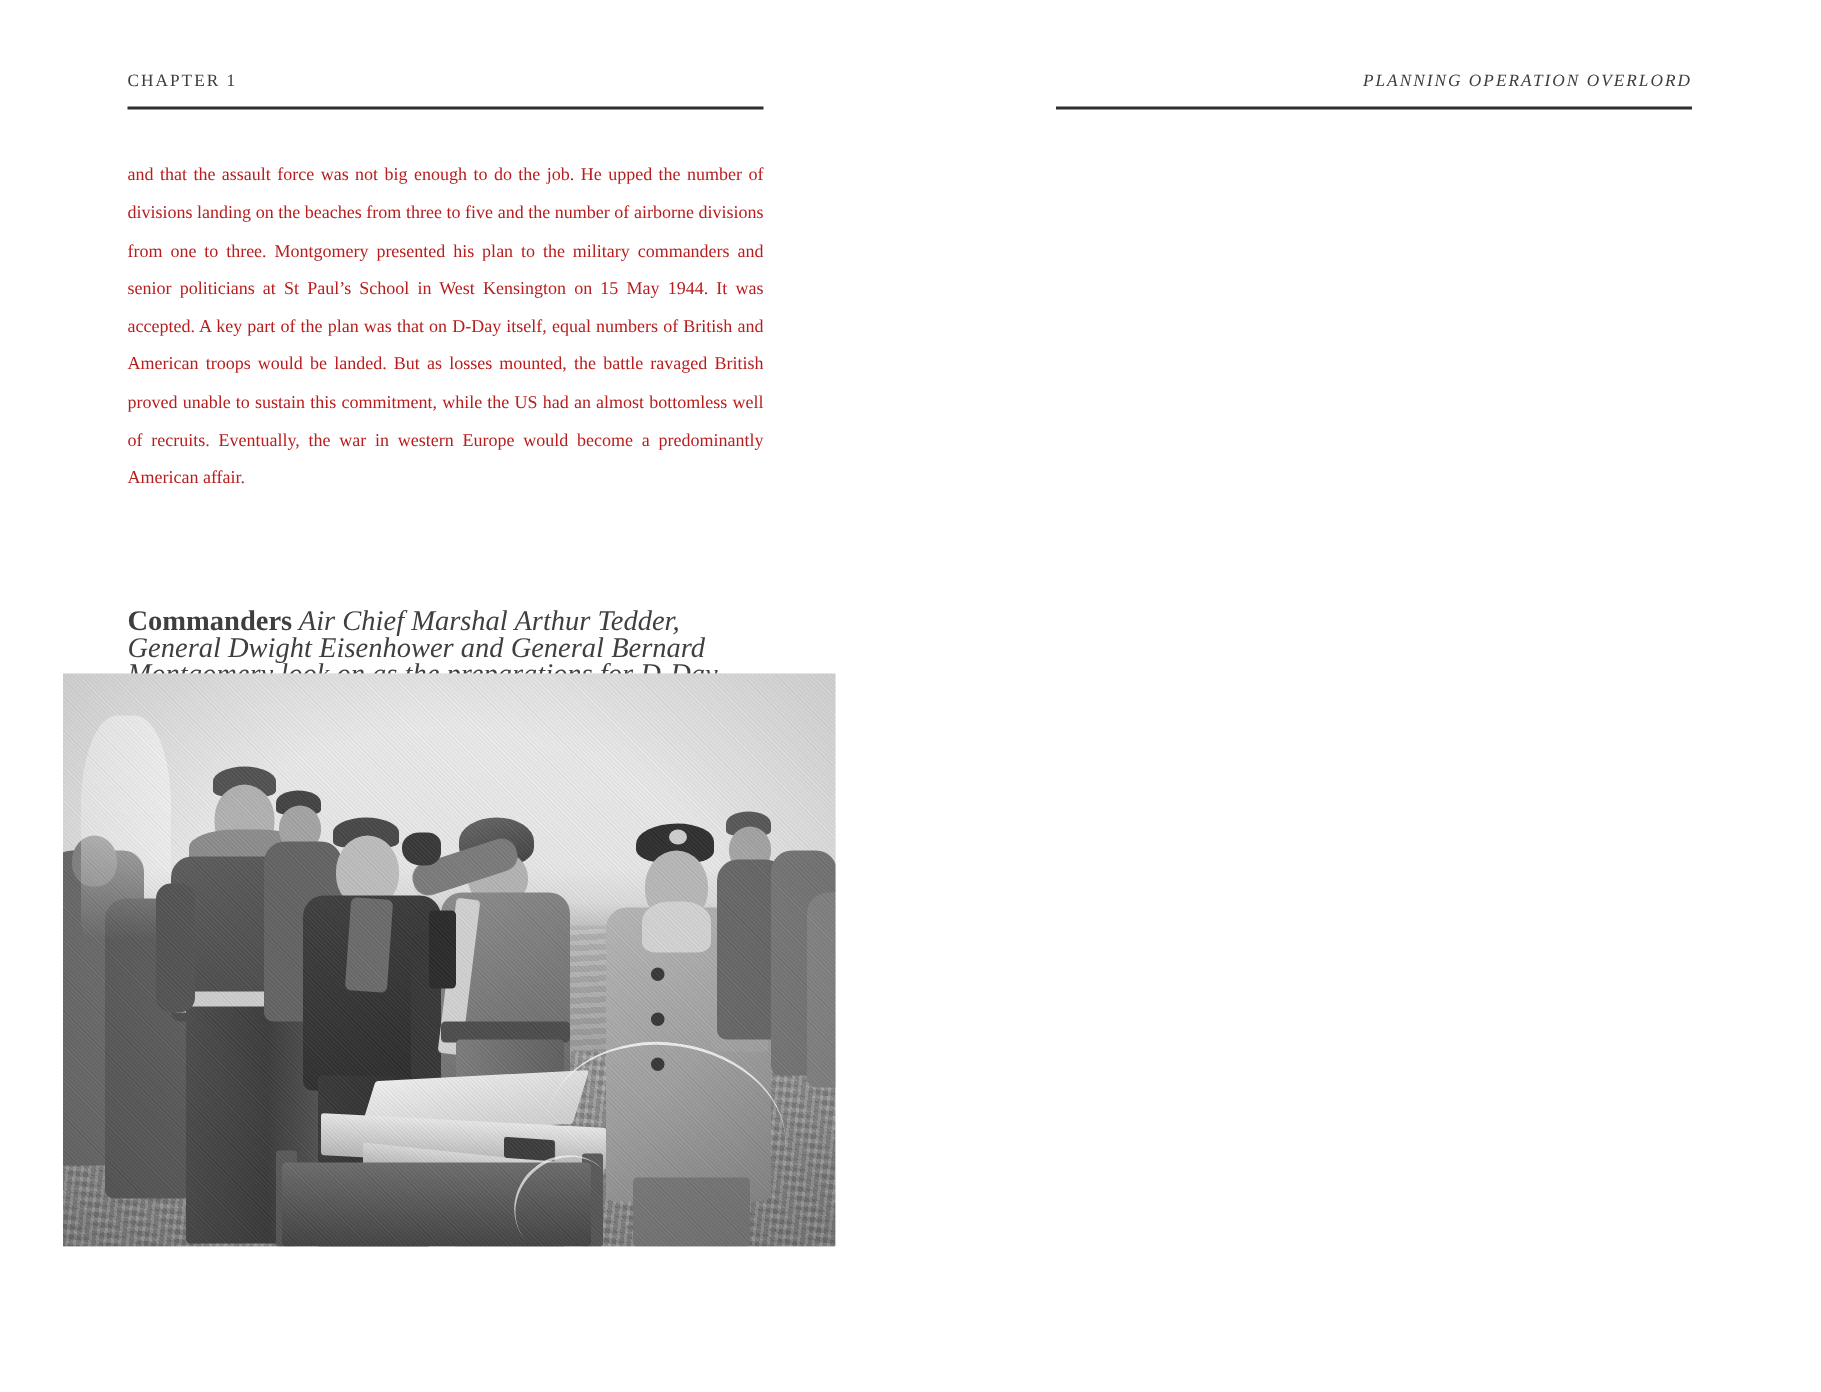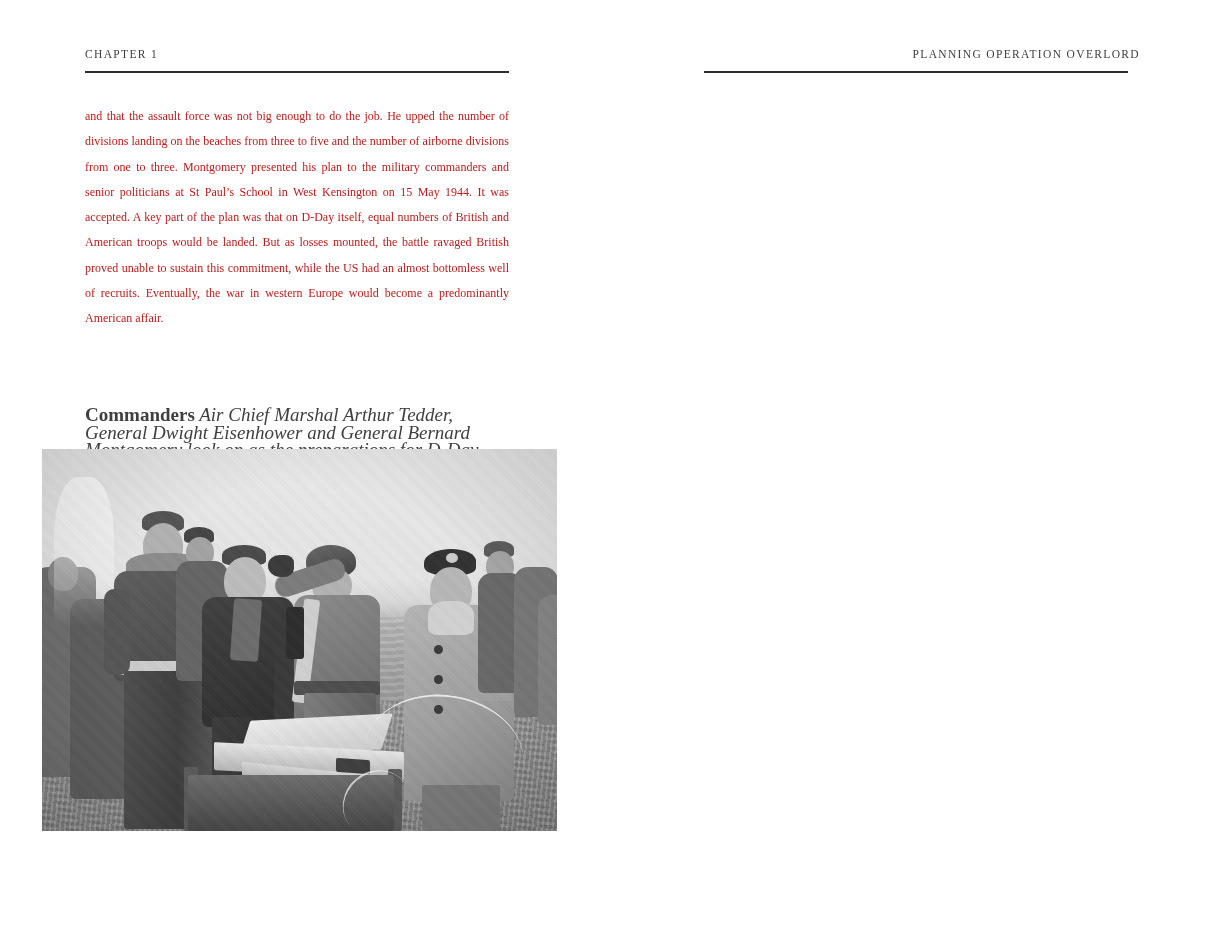--- a/index.html
+++ b/index.html
@@ -37,21 +37,21 @@
     top: 48px;
     height: 24px;
     font-family: "Liberation Serif", "DejaVu Serif", serif;
     font-size: 11.5px;
     letter-spacing: 1.35px;
     color: #3d3d3d;
     text-transform: uppercase;
     white-space: nowrap;
   }
   .page-left .runhead  { left: 85px;  text-align: left; }
-  .page-right .runhead { right: 74px; text-align: center; }
+  .page-right .runhead { right: 86px; text-align: center; font-style: italic; }
 
   .rule {
     position: absolute;
     top: 71px;
     height: 2px;
     background: #2f2f2f;
   }
   .page-left .rule  { left: 85px;  width: 424px; }
   .page-right .rule { right: 86px; width: 424px; }
 

